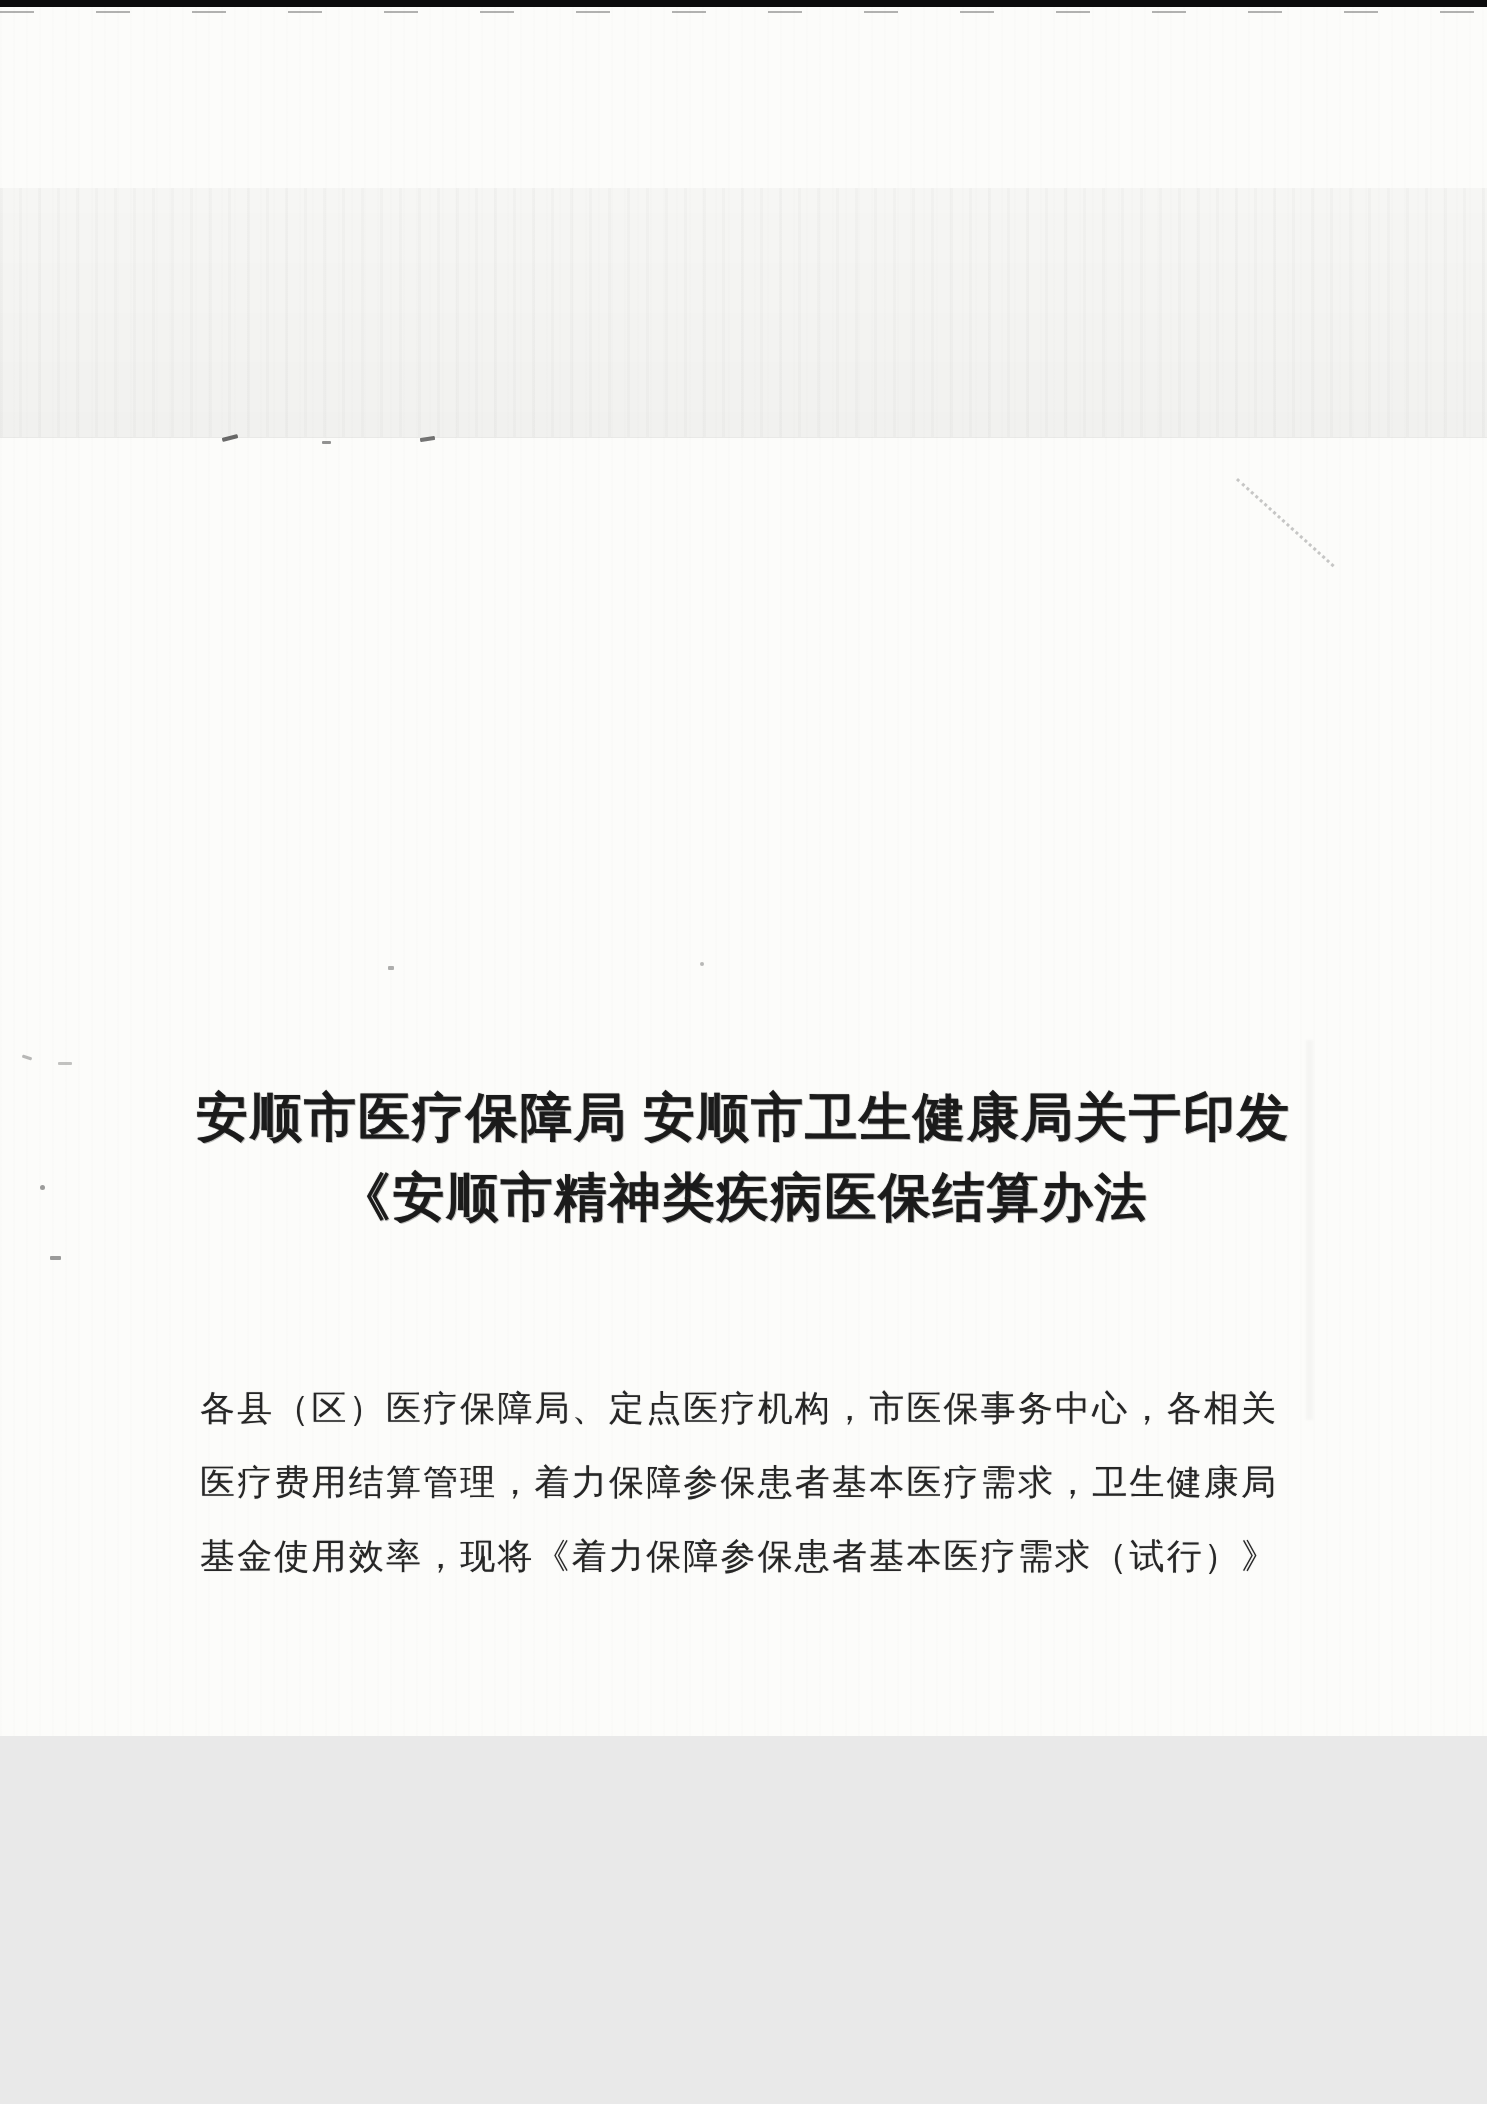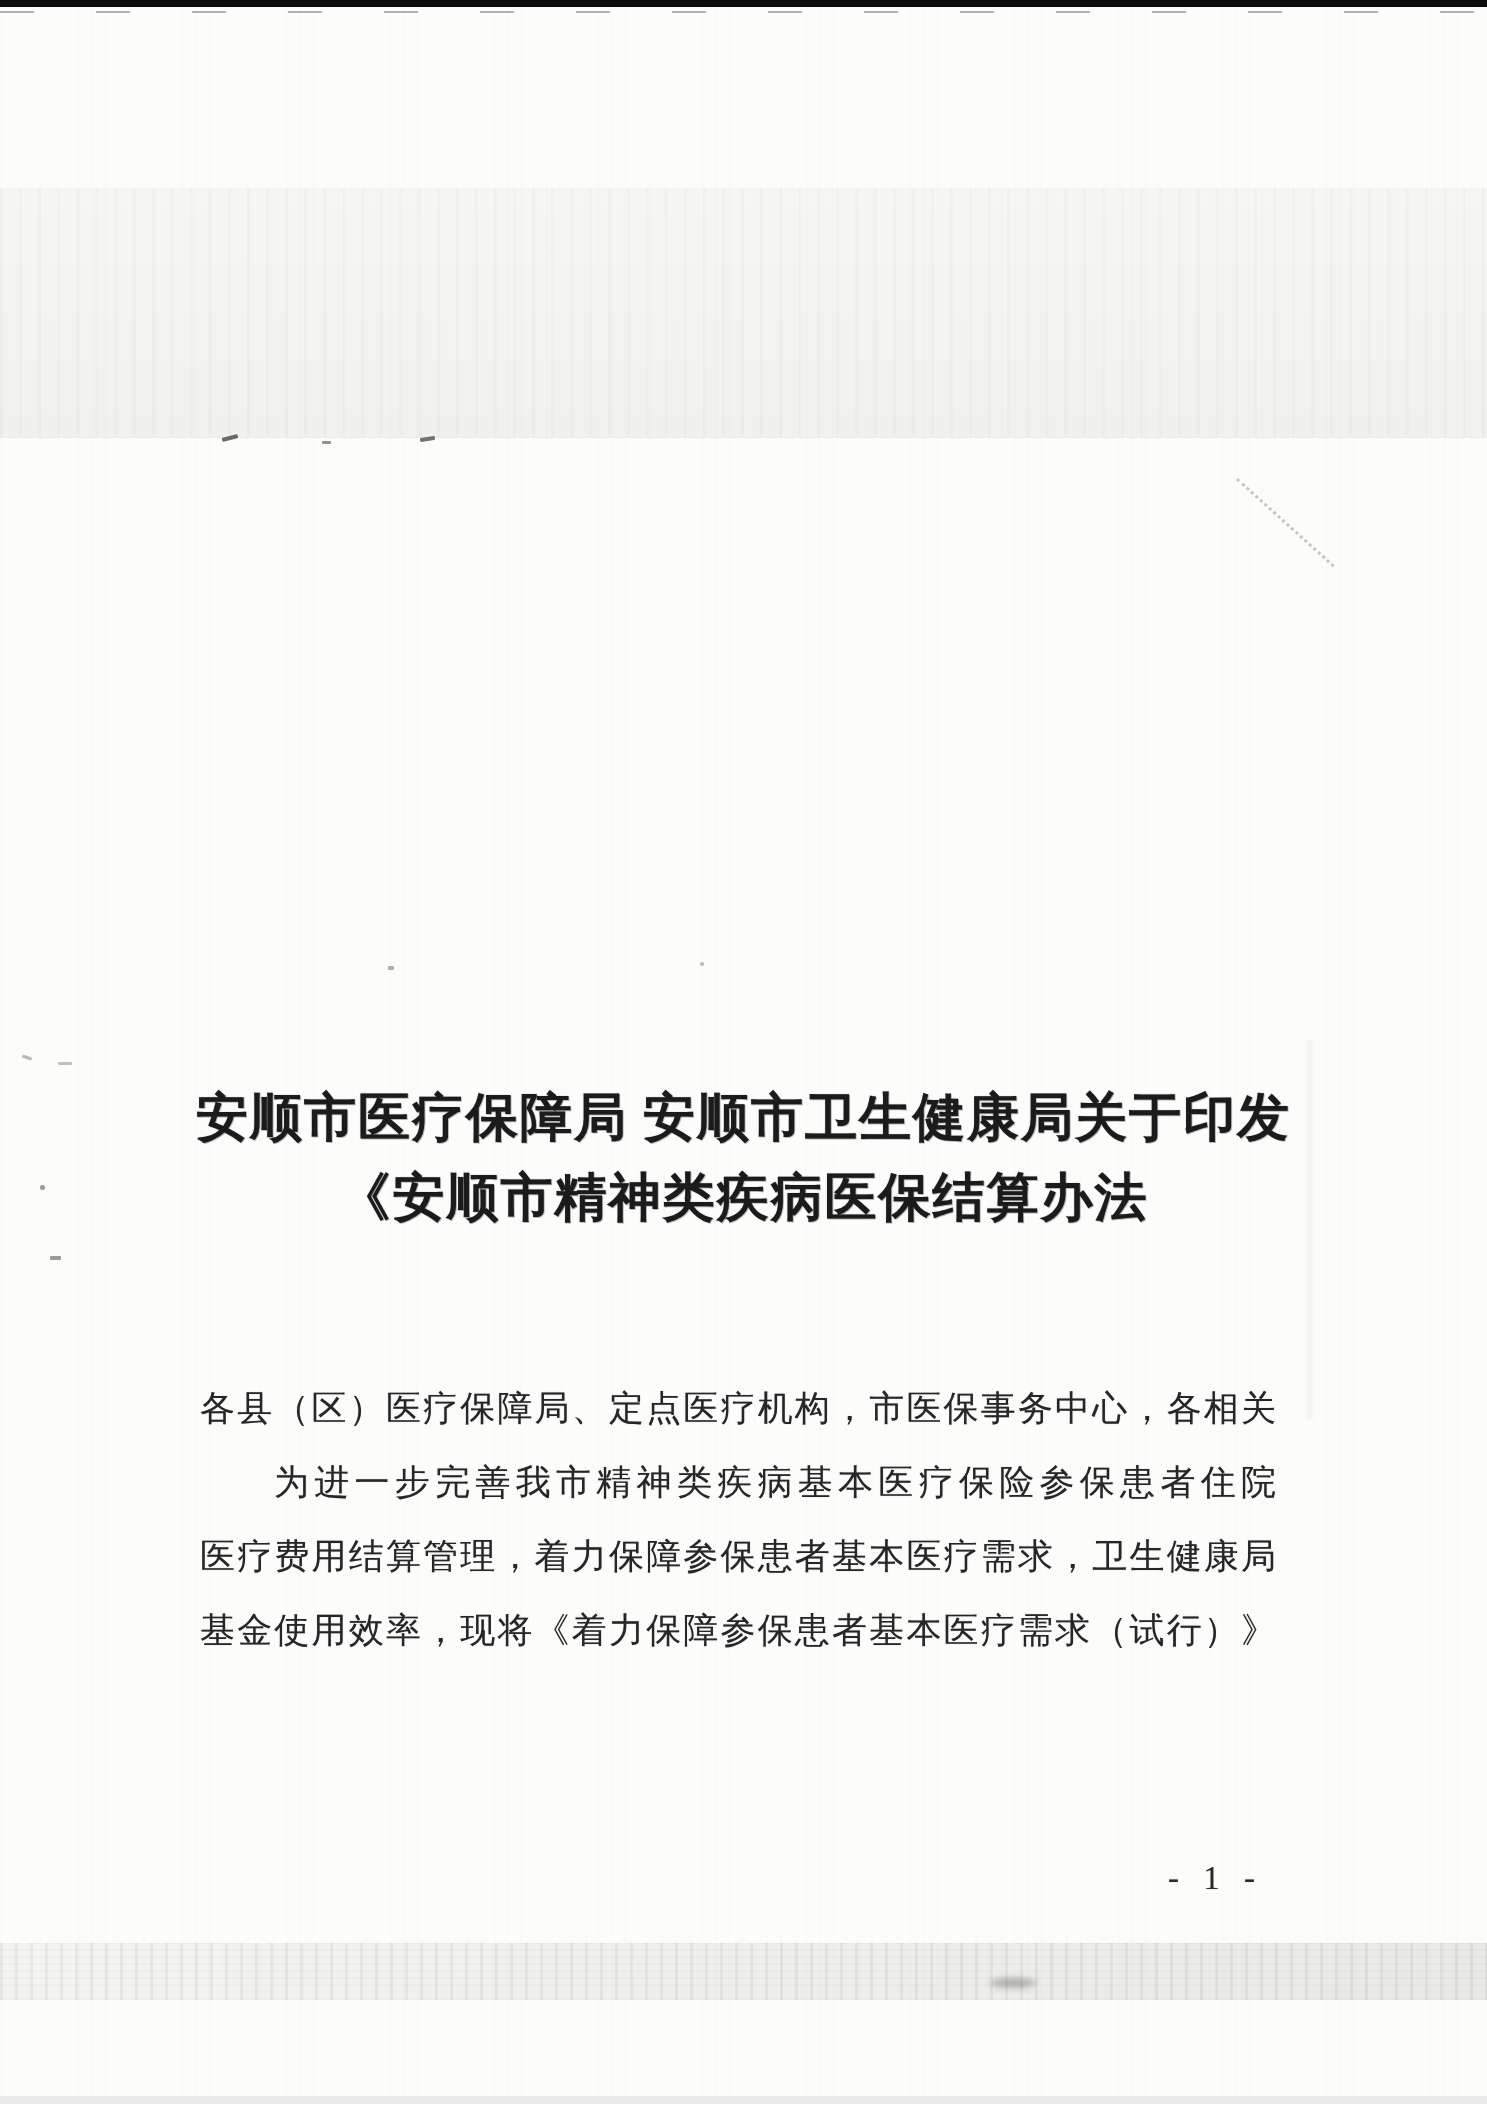--- a/index.html
+++ b/index.html
@@ -1,18 +1,18 @@
 <!DOCTYPE html>
 <html><head>
 <meta charset="utf-8">
 <style>
   html,body{margin:0;padding:0;background:#e9e9e9;}
   .scan-page{
     position:relative;
-    width:1487px;height:2096px;
+    width:1487px;height:1736px;
     margin:0 auto;
     background:#fcfcfa;
     overflow:hidden;
     font-family:"Liberation Serif","DejaVu Serif",serif;
   }
   
   .scan-page::after{
     content:"";position:absolute;inset:0;pointer-events:none;
     background:repeating-linear-gradient(90deg, rgba(0,0,0,0.012) 0 2px, transparent 2px 13px);
     opacity:.6;
@@ -120,20 +120,19 @@
   <div class="tick s5"></div>
   <div class="tick s6"></div>
 
   <div class="title-block">
     <div class="title-line">安顺市医疗保障局 安顺市卫生健康局关于印发</div>
     <div class="title-line">《安顺市精神类疾病医保结算办法</div>
   </div>
 
   <div class="body-block">
     <div class="body-line just">各县（区）医疗保障局、定点医疗机构，市医保事务中心，各相关</div>
-    <div class="body-line just indent">为进一步完善我市精神类疾病基本医疗保险参保患者住院</div>
     <div class="body-line just">医疗费用结算管理，着力保障参保患者基本医疗需求，卫生健康局</div>
     <div class="body-line just">基金使用效率，现将《着力保障参保患者基本医疗需求（试行）》</div>
   </div>
 
   <div class="page-number">- 1 -</div>
 
 </div>
 
 </body></html>

